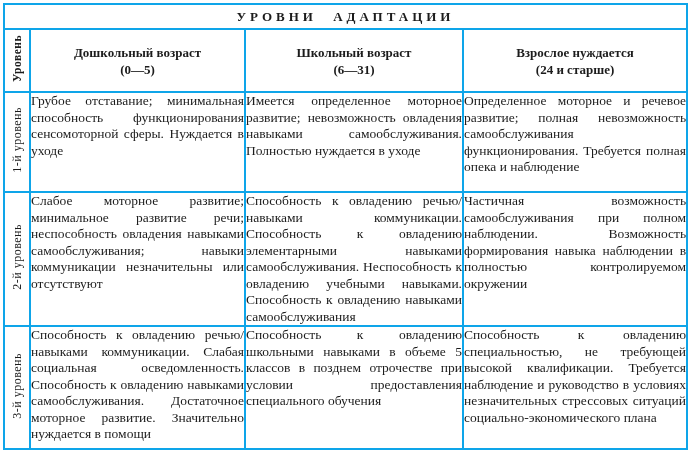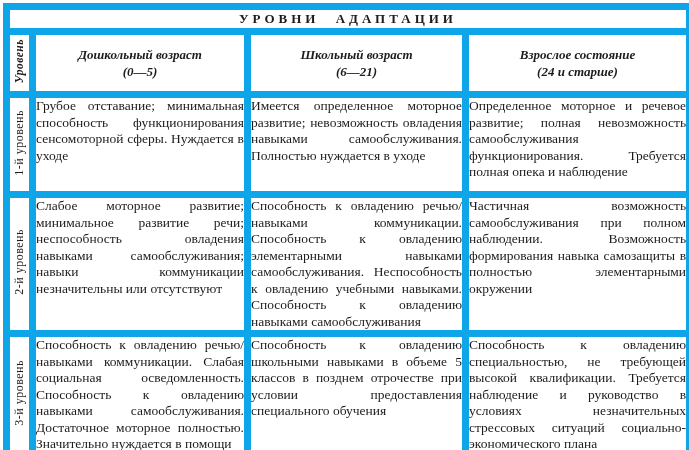--- a/index.html
+++ b/index.html
@@ -12,21 +12,21 @@
     color: #1c1c1c;
   }
   table.adapt {
     border-collapse: collapse;
     table-layout: fixed;
     width: 683px;
     margin: 3px 0 0 3px;
     border: 2px solid #1c1c1c;
   }
   table.adapt td, table.adapt th {
-    border: 7px solid #0ea5e9;
+    border: 2px solid #0ea5e9;
     padding: 0;
     box-sizing: border-box;
   }
   col.c-level { width: 26px; }
   col.c-pre   { width: 215px; }
   col.c-sch   { width: 218px; }
   col.c-adl   { width: 224px; }
 
   td.title-cell {
     height: 25px;
@@ -37,21 +37,20 @@
     letter-spacing: 4px;
     word-spacing: 9px;
   }
   tr.header-row th {
     height: 63px;
     text-align: center;
     vertical-align: middle;
     font-weight: bold;
     font-size: 13px;
     line-height: 17px;
-    font-style: italic;
   }
   td.level-cell {
     text-align: center;
     vertical-align: middle;
   }
   .vtext {
     display: inline-block;
     writing-mode: vertical-rl;
     transform: rotate(180deg);
     white-space: nowrap;
@@ -93,48 +92,48 @@
   <tr class="header-row">
     <th class="level-cell">
       <span class="vtext bold">Уровень</span>
     </th>
     <th>
       <div>Дошкольный возраст</div>
       <div>(0—5)</div>
     </th>
     <th>
       <div>Школьный возраст</div>
-      <div>(6—21)</div>
+      <div>(6—31)</div>
     </th>
     <th>
-      <div>Взрослое состояние</div>
+      <div>Взрослое нуждается</div>
       <div>(24 и старше)</div>
     </th>
   </tr>
 
   <tr class="row-1">
     <td class="level-cell">
       <span class="vtext">1-й уровень</span>
     </td>
     <td class="body-cell">Грубое отставание; минимальная способность функционирования сенсомоторной сферы. Нуждается в уходе</td>
     <td class="body-cell">Имеется определенное моторное развитие; невозможность овладения навыками самообслуживания. Полностью нуждается в уходе</td>
     <td class="body-cell">Определенное моторное и речевое развитие; полная невозможность самообслуживания функционирования. Требуется полная опека и наблюдение</td>
   </tr>
 
   <tr class="row-2">
     <td class="level-cell">
       <span class="vtext">2-й уровень</span>
     </td>
     <td class="body-cell">Слабое моторное развитие; минимальное развитие речи; неспособность овладения навыками самообслуживания; навыки коммуникации незначительны или отсутствуют</td>
     <td class="body-cell">Способность к овладению речью/навыками коммуникации. Способность к овладению элементарными навыками самообслуживания. Неспособность к овладению учебными навыками. Способность к овладению навыками самообслуживания</td>
-    <td class="body-cell">Частичная возможность самообслуживания при полном наблюдении. Возможность формирования навыка самозащиты в полностью элементарными окружении</td>
+    <td class="body-cell">Частичная возможность самообслуживания при полном наблюдении. Возможность формирования навыка наблюдении в полностью контролируемом окружении</td>
   </tr>
 
   <tr class="row-3">
     <td class="level-cell">
       <span class="vtext">3-й уровень</span>
     </td>
-    <td class="body-cell">Способность к овладению речью/навыками коммуникации. Слабая социальная осведомленность. Способность к овладению навыками самообслуживания. Достаточное моторное полностью. Значительно нуждается в помощи</td>
+    <td class="body-cell">Способность к овладению речью/навыками коммуникации. Слабая социальная осведомленность. Способность к овладению навыками самообслуживания. Достаточное моторное развитие. Значительно нуждается в помощи</td>
     <td class="body-cell">Способность к овладению школьными навыками в объеме 5 классов в позднем отрочестве при условии предоставления специального обучения</td>
     <td class="body-cell">Способность к овладению специальностью, не требующей высокой квалификации. Требуется наблюдение и руководство в условиях незначительных стрессовых ситуаций социально-экономического плана</td>
   </tr>
 </tbody>
   </table>
 
 </body></html>

